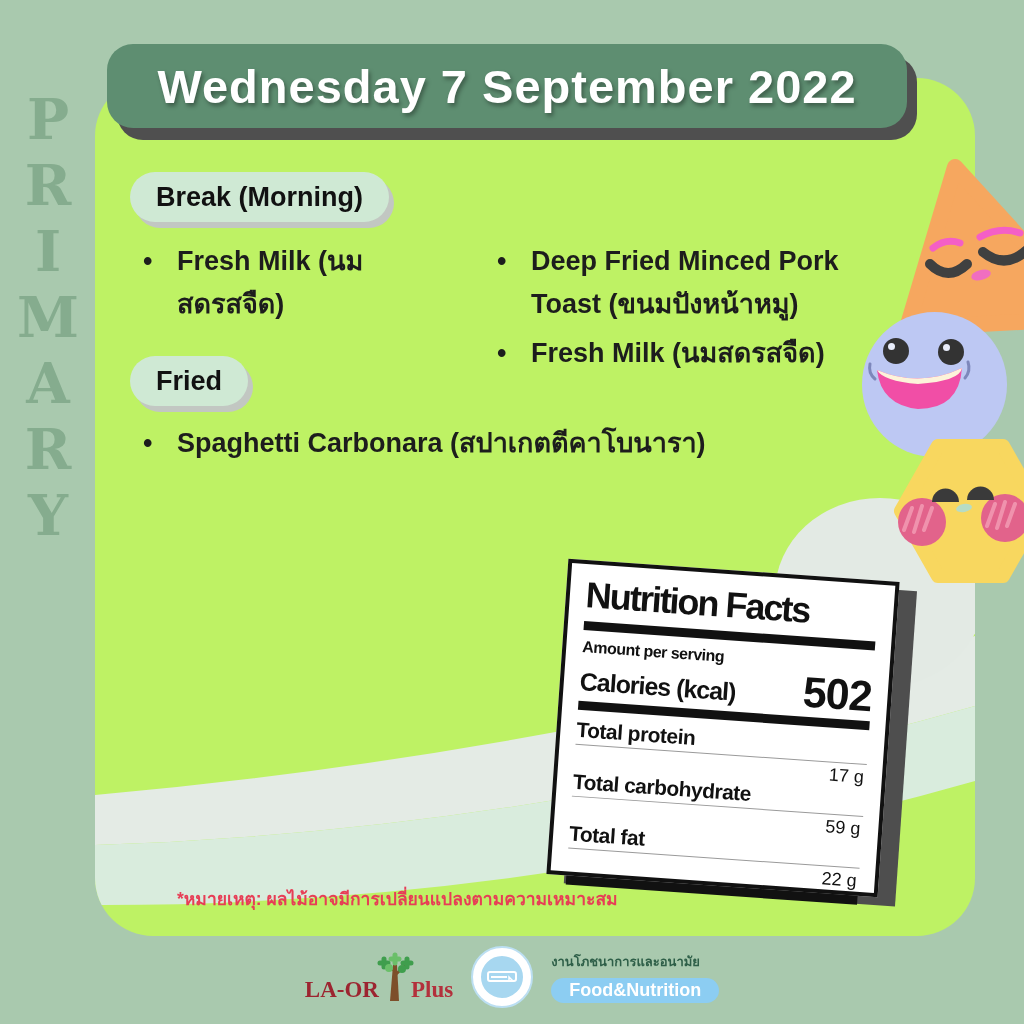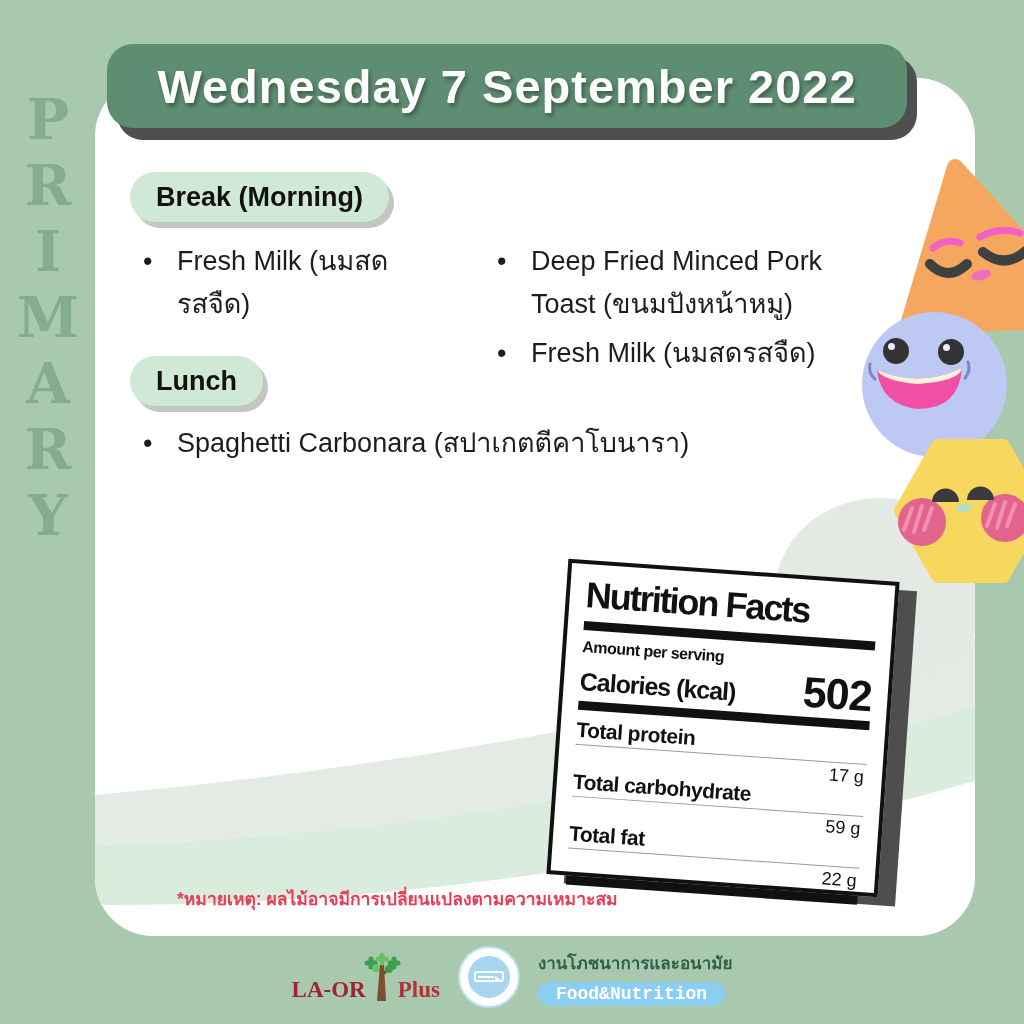--- a/index.html
+++ b/index.html
@@ -6,21 +6,21 @@
   body{width:1024px;height:1024px;overflow:hidden;
        font-family:"Liberation Sans",sans-serif;}
   .canvas{position:relative;width:1024px;height:1024px;background:#a9c9ae;overflow:hidden;}
 
   
   .primary-vertical{position:absolute;left:16px;top:86px;width:64px;display:flex;flex-direction:column;
       align-items:center;font-family:"DejaVu Serif","Liberation Serif",serif;font-weight:bold;
       font-size:56px;line-height:66px;color:#85ac8e;}
 
   
-  .card{position:absolute;left:95px;top:78px;width:880px;height:858px;background:#ffffff;
+  .card{position:absolute;left:95px;top:78px;width:880px;height:858px;background:#bef264;
         border-radius:58px;overflow:hidden;}
 
   
   .swoosh{position:absolute;left:0;bottom:0;width:880px;height:330px;}
   .deco-blob{position:absolute;left:680px;top:420px;width:210px;height:190px;border-radius:50%;
         background:#e3eae4;}
 
   
   .header-pill{position:absolute;left:107px;top:44px;width:800px;height:84px;background:#5e8e71;
         border-radius:26px;box-shadow:10px 12px 0 #4f4f4f;display:flex;align-items:center;justify-content:center;}
@@ -29,21 +29,21 @@
 
   
   .pill{position:absolute;height:50px;background:#cfe9d4;border-radius:25px;
         box-shadow:5px 6px 0 #c2c7c2;display:flex;align-items:center;padding:0 26px;}
   .pill span{font-weight:bold;font-size:27px;color:#111111;}
   .pill-morning{left:35px;top:94px;}
   .pill-afternoon{left:390px;top:94px;}
   .pill-lunch{left:35px;top:278px;}
 
   
-  .menu-list{position:absolute;margin:0;padding:0;list-style:none;font-size:27px;color:#1d1d1d;line-height:1.6;}
+  .menu-list{position:absolute;margin:0;padding:0;list-style:none;font-size:27px;color:#1d1d1d;line-height:1.6;font-weight:bold;}
   .menu-list li{padding-left:34px;margin-bottom:6px;}
   .menu-list li::before{content:"\2022";display:inline-block;width:34px;margin-left:-34px;font-size:27px;}
   .list-morning{left:48px;top:162px;width:250px;}
   .list-afternoon{left:402px;top:162px;width:370px;}
   .list-lunch{left:48px;top:344px;width:660px;}
 
   
   .nutrition{position:absolute;left:462px;top:492px;width:332px;height:316px;background:#ffffff;
         border:4px solid #111111;transform:rotate(4deg);box-shadow:18px 8px 0 #4e4e4e;z-index:3;
         box-sizing:border-box;padding:10px 16px;color:#111111;}
@@ -68,23 +68,23 @@
   .footer-row{position:absolute;left:0;top:946px;width:1024px;display:flex;justify-content:center;
         align-items:center;gap:18px;}
   .laor{display:flex;align-items:flex-end;font-family:"Liberation Serif",serif;font-weight:bold;
         font-size:23px;color:#9c2430;}
   .laor .plus{color:#b3303c;font-family:Liberation Serif, serif;}
   .emblem{width:62px;height:62px;border-radius:50%;background:#ffffff;border:2px solid #bcdff2;
         display:flex;align-items:center;justify-content:center;box-sizing:border-box;}
   .emblem-inner{width:46px;height:46px;border-radius:50%;background:#a7d7f0;border:2px solid #ffffff;
         display:flex;align-items:center;justify-content:center;box-sizing:border-box;}
   .dept{display:flex;flex-direction:column;gap:6px;}
-  .dept-name{color:#2e5f48;font-weight:bold;font-size:17px;}
+  .dept-name{color:#2e5f48;font-weight:bold;font-size:13px;}
   .badge{align-self:flex-start;background:#8ccdf2;color:#ffffff;font-weight:bold;font-size:18px;
-        padding:2px 18px;border-radius:18px;font-family:Liberation Mono, monospace;}
+        padding:2px 18px;border-radius:18px;}
 </style>
 </head>
 <body>
 
 <div class="canvas">
 
   <div class="primary-vertical">
     <span>P</span>
     <span>R</span>
     <span>I</span>
@@ -108,21 +108,21 @@
     <ul class="menu-list list-morning">
       <li>Fresh Milk (นมสดรสจืด)</li>
     </ul>
 
     <ul class="menu-list list-afternoon">
       <li>Deep Fried Minced Pork Toast (ขนมปังหน้าหมู)</li>
       <li>Fresh Milk (นมสดรสจืด)</li>
     </ul>
 
     <div class="pill pill-lunch">
-      <span>Lunch</span>
+      <span>Fried</span>
     </div>
     <ul class="menu-list list-lunch">
       <li>Spaghetti Carbonara (สปาเกตตีคาโบนารา)</li>
     </ul>
 
     <div class="nutrition">
       <div class="nf-title">Nutrition Facts</div>
       <div class="nf-bar"></div>
       <div class="nf-amount">Amount per serving</div>
       <div class="nf-cal">

